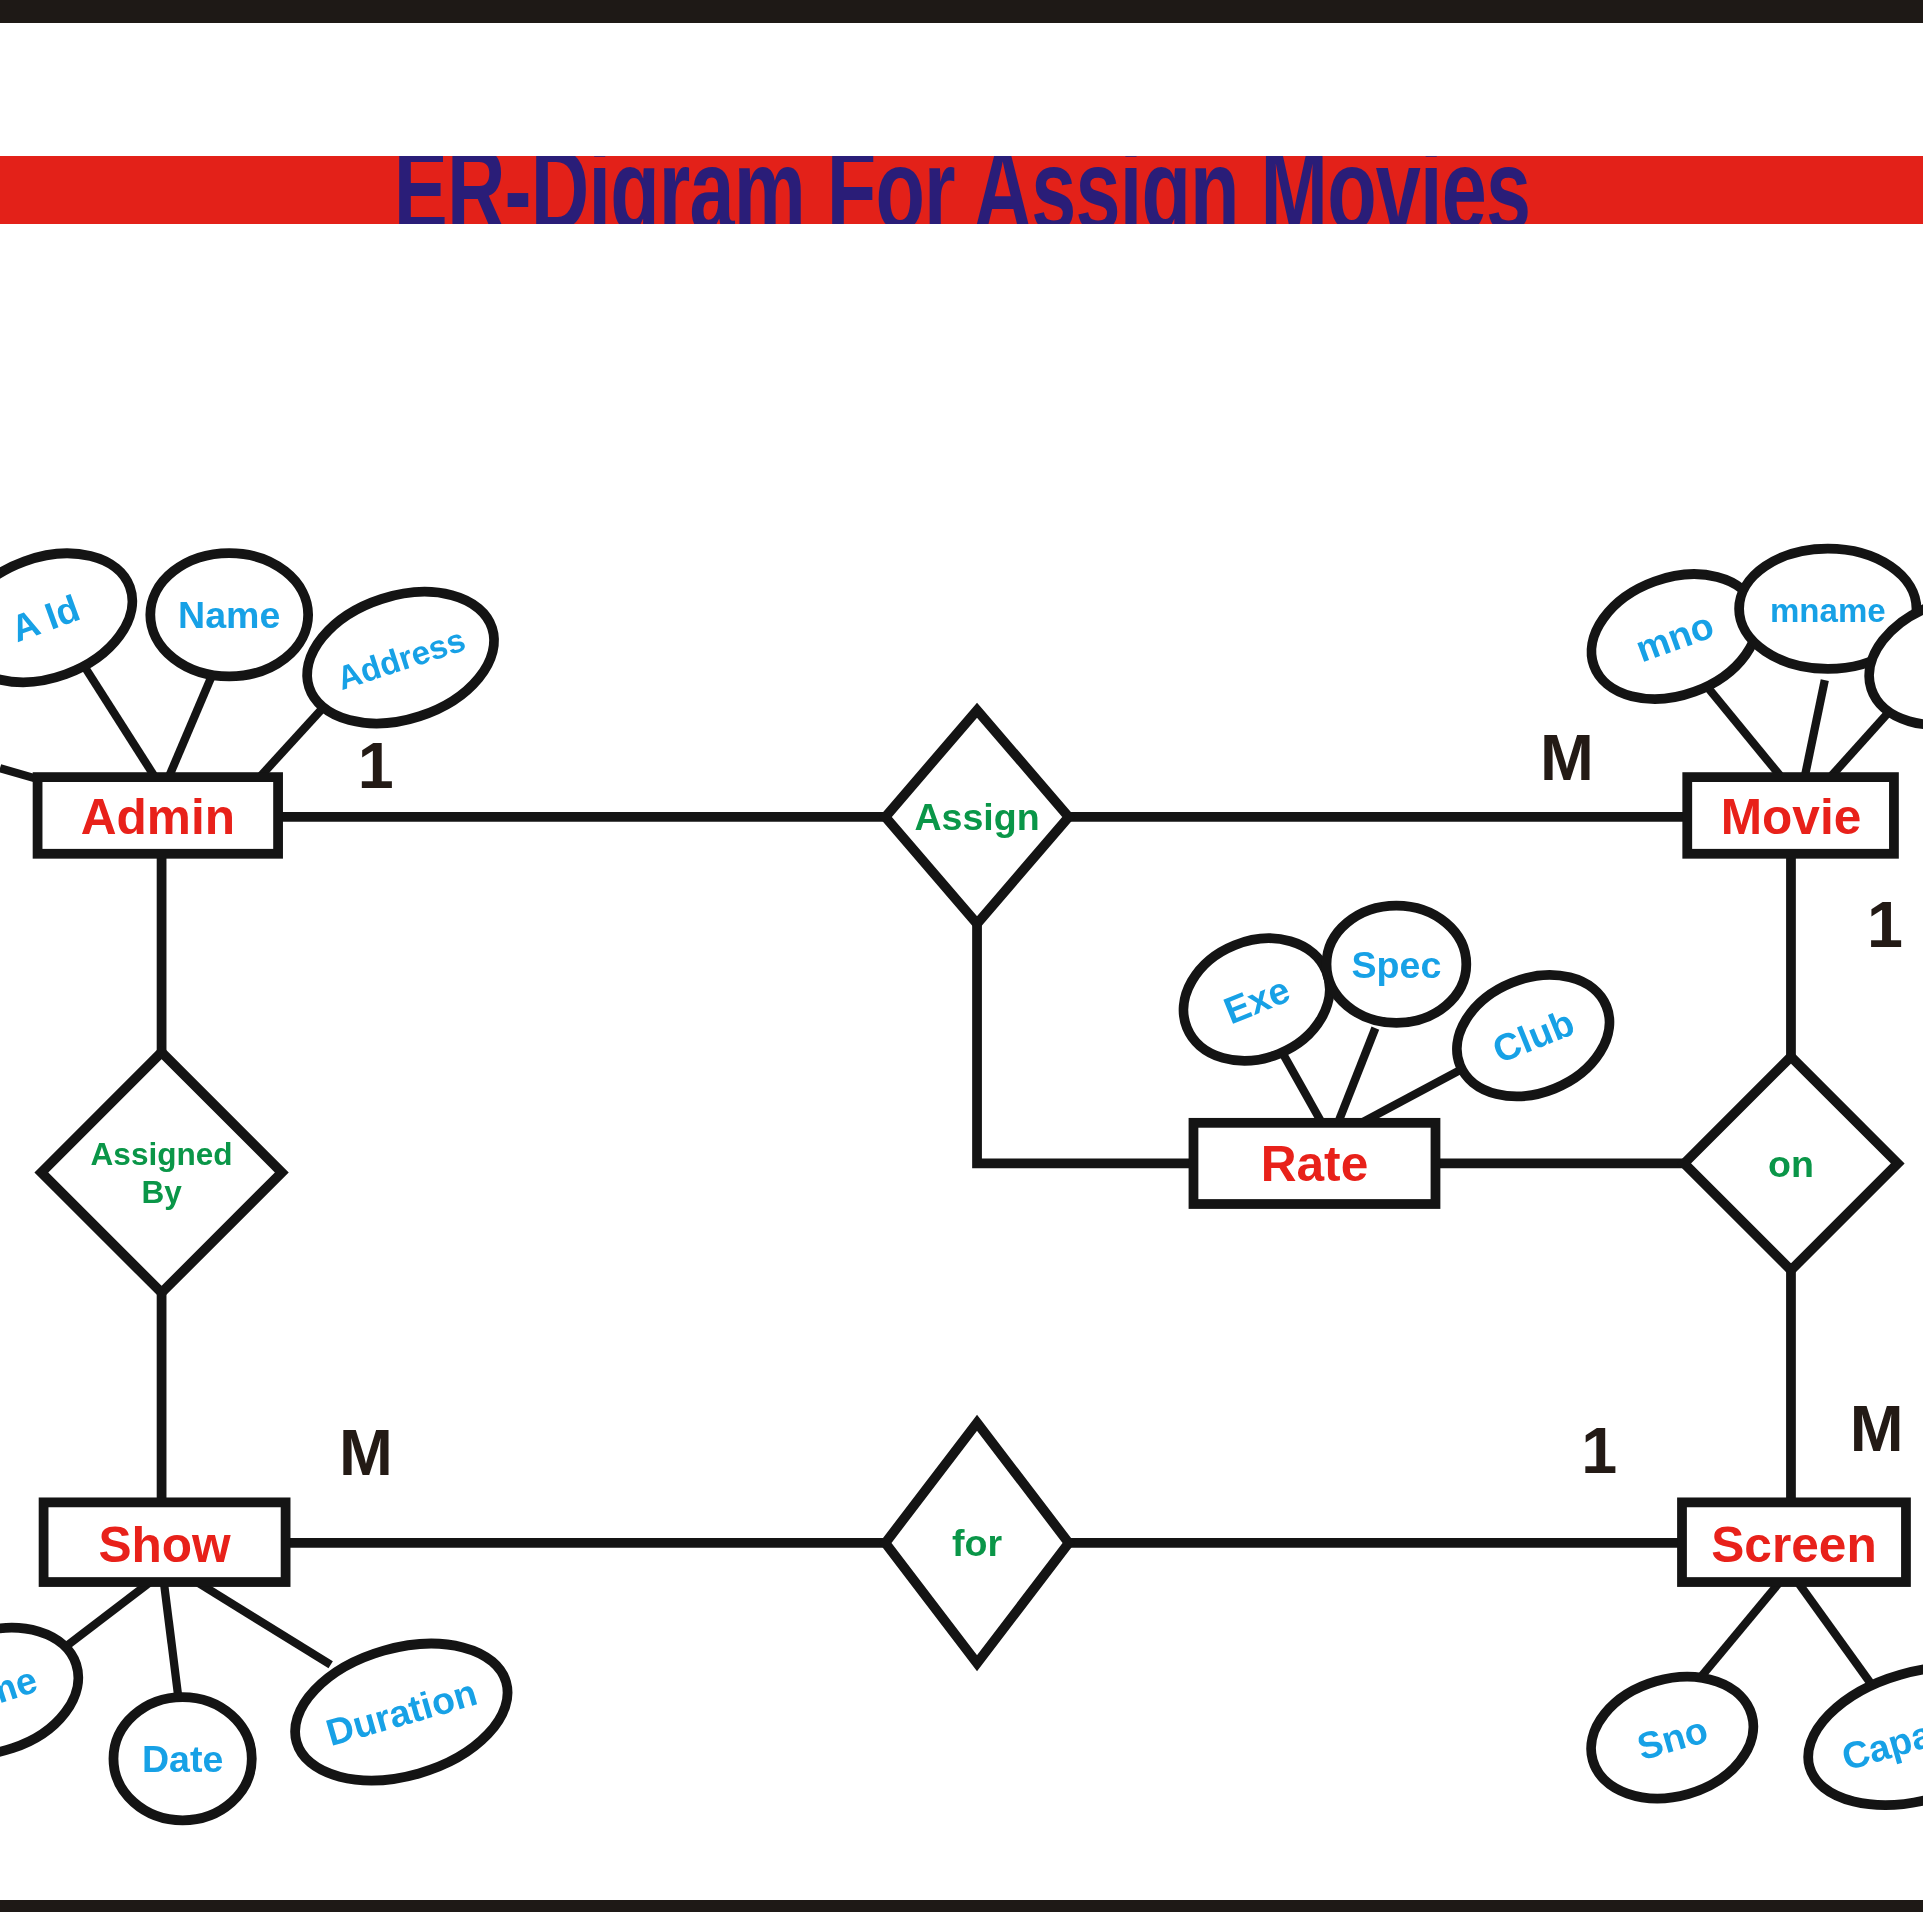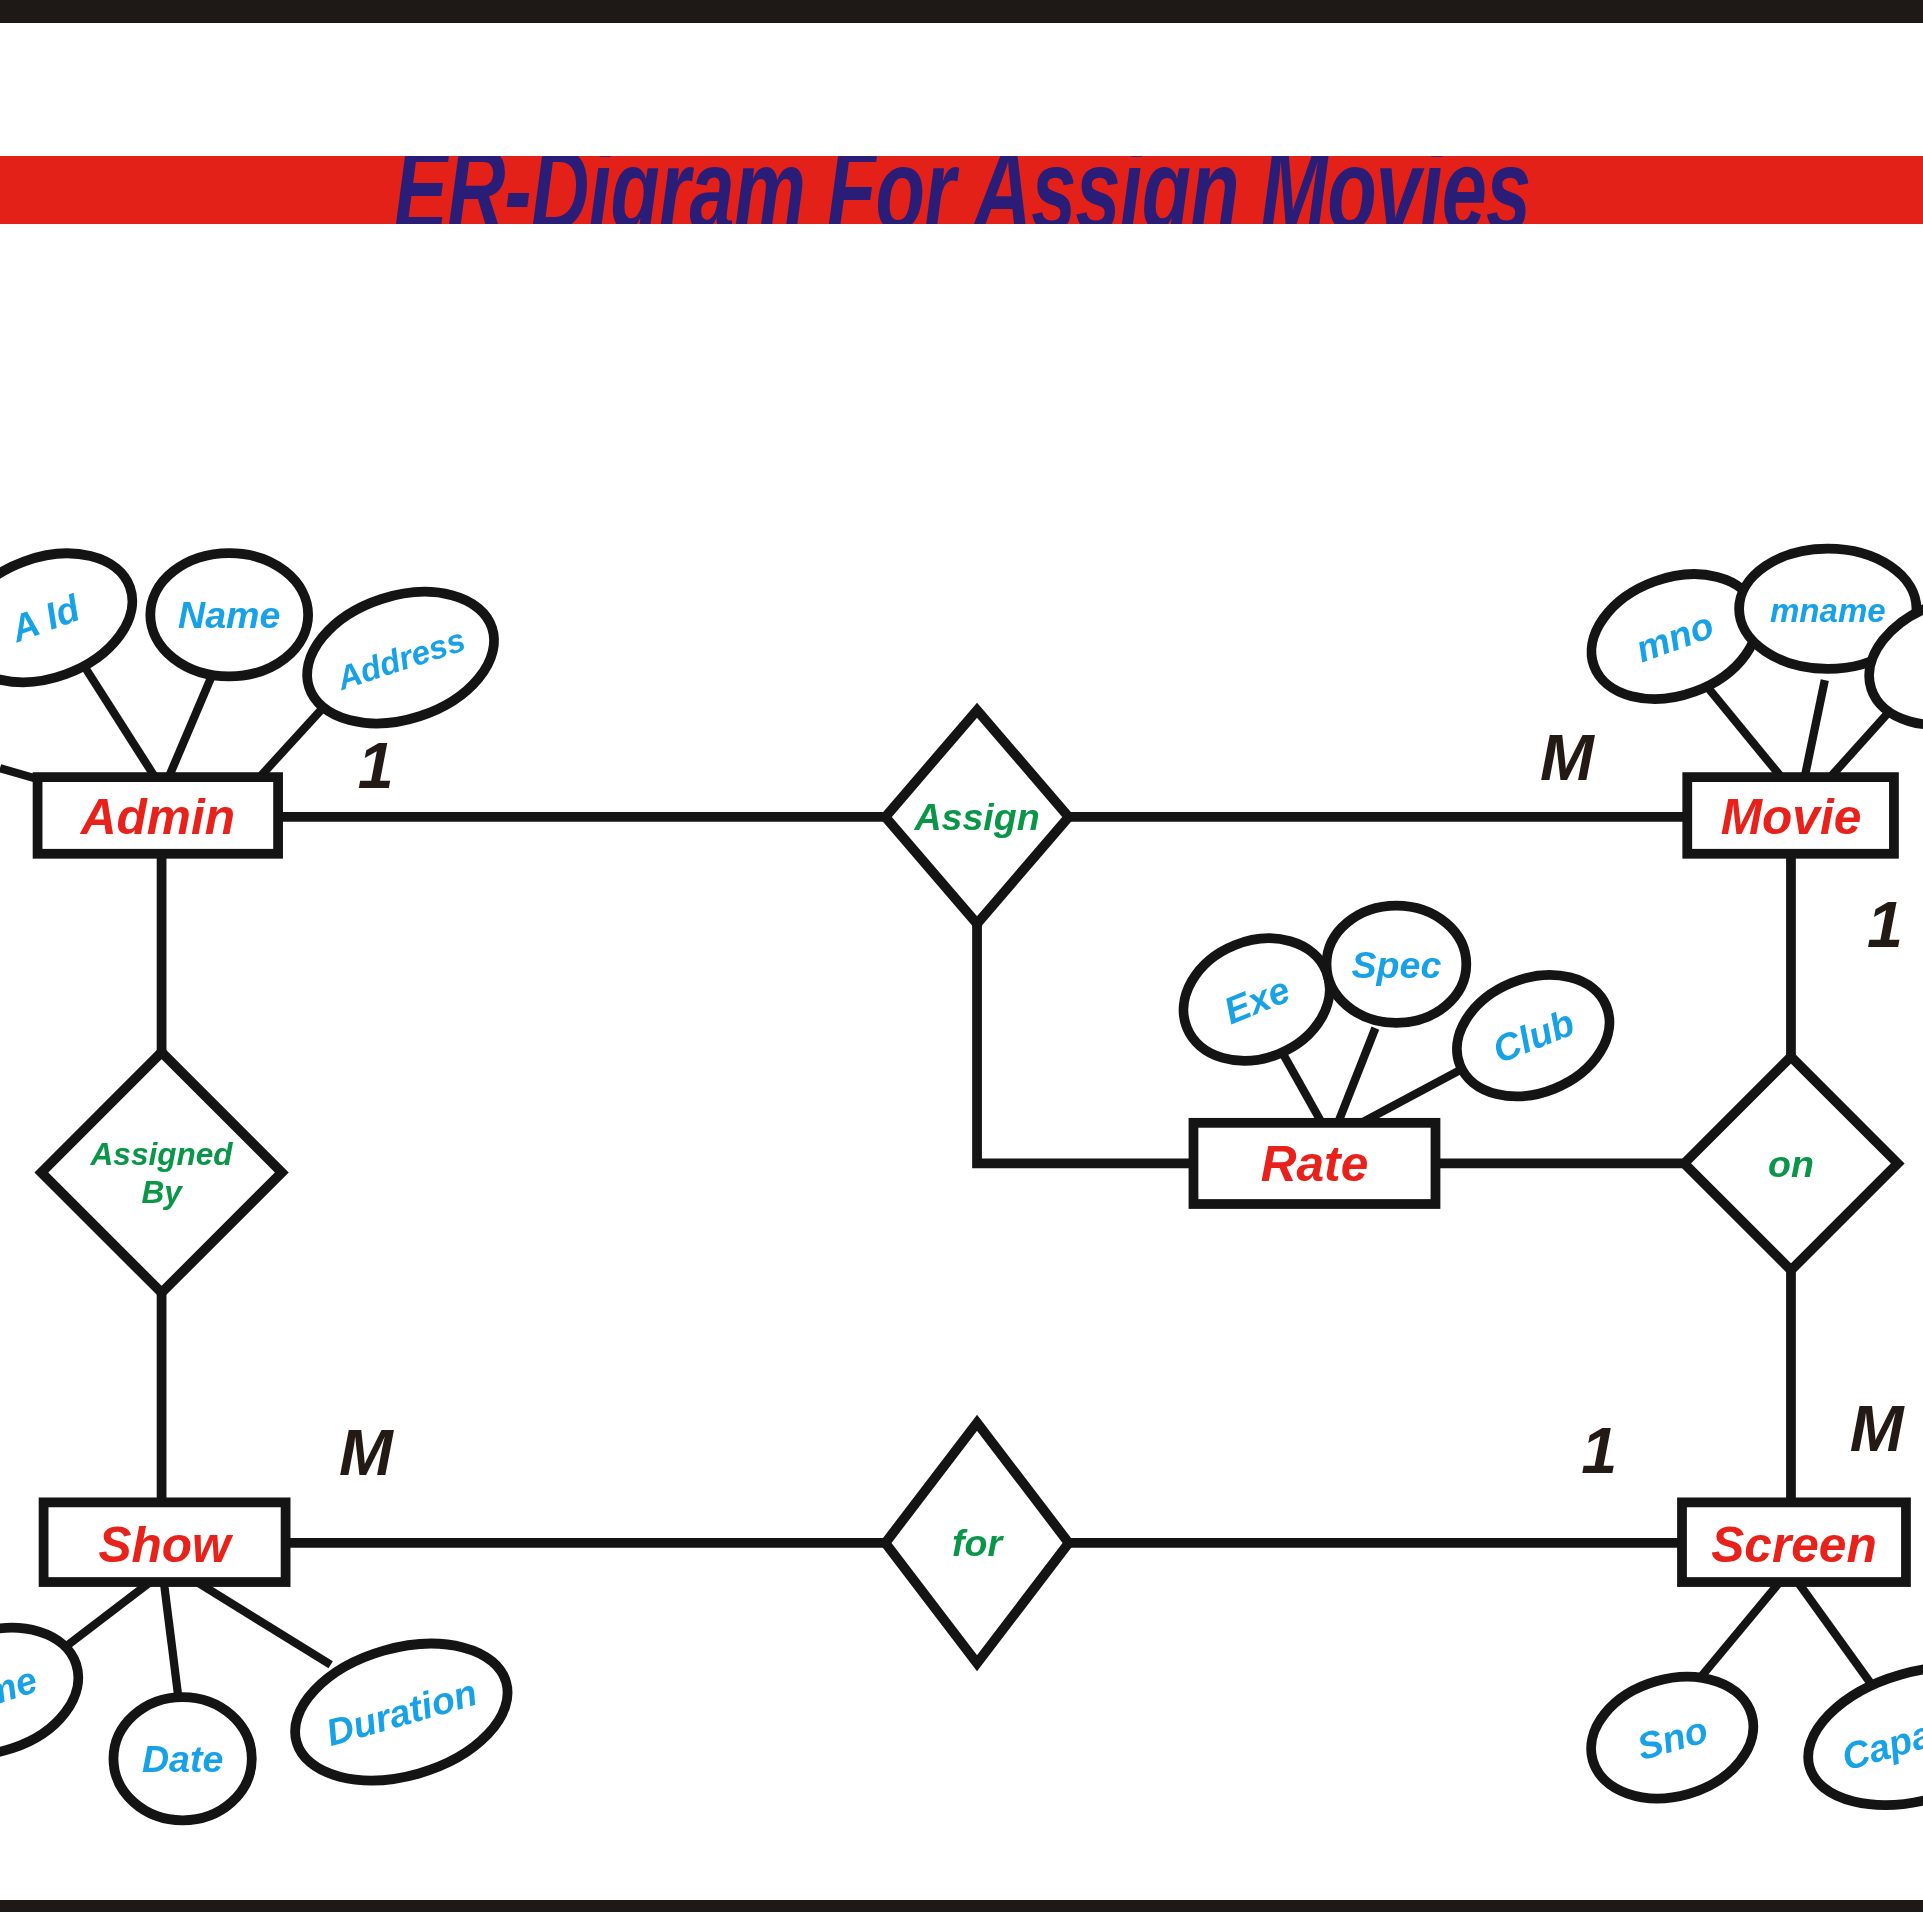--- a/index.html
+++ b/index.html
@@ -7,21 +7,20 @@
     padding: 0;
     background: #ffffff;
   }
   #page {
     position: relative;
     width: 1924px;
     height: 1912px;
     background: #ffffff;
     font-family: "Liberation Sans", sans-serif;
     overflow: hidden;
-    font-style: italic;
   }
   .frame-bar {
     position: absolute;
     left: 0;
     width: 1924px;
     background: #1e1916;
   }
   #frame-top    { top: 0;    height: 22.5px; }
   #frame-bottom { top: 1900px; height: 24px; }
 

